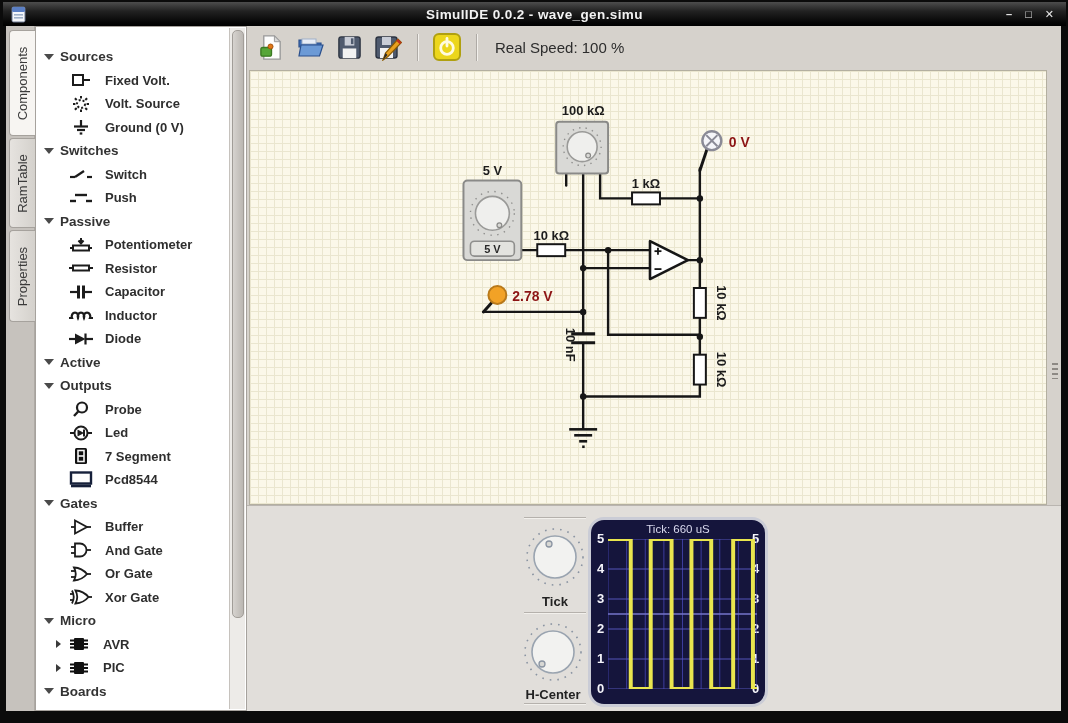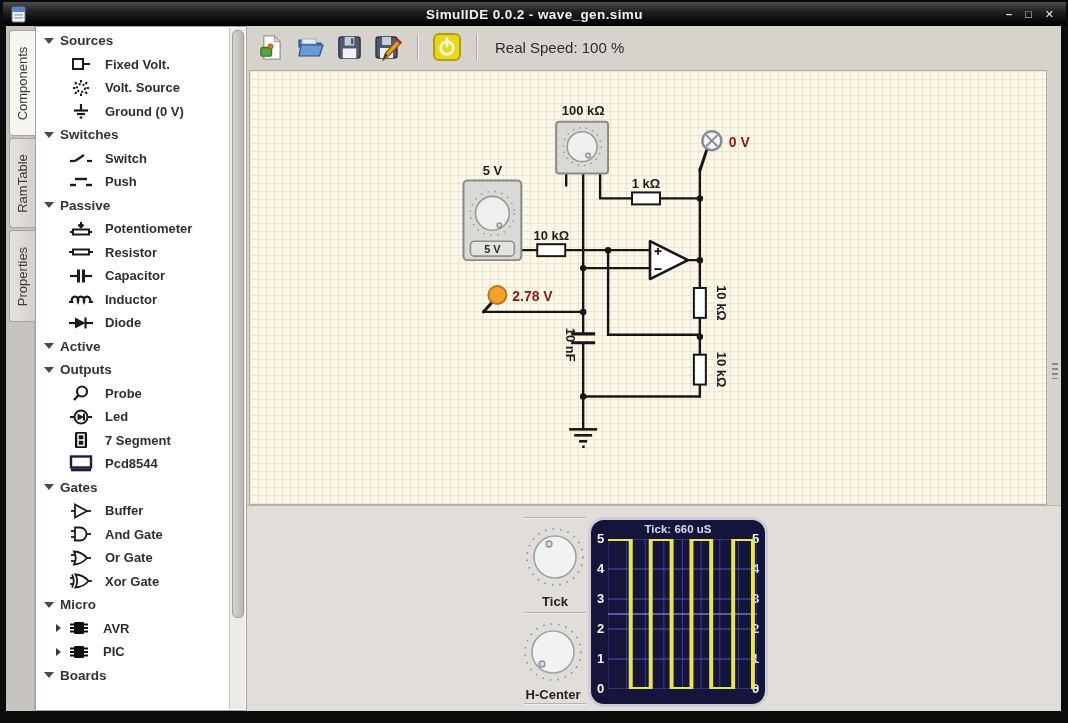--- a/index.html
+++ b/index.html
@@ -26,21 +26,21 @@
     border:1px solid #a6a29d;border-right:none;border-radius:4px 0 0 4px;
     background:linear-gradient(90deg,#e6e3df,#d4d1cc);}
   .vtab.active{background:#f7f5f2;border-right:1px solid #f7f5f2;}
   .vtab span{transform:rotate(-90deg);white-space:nowrap;font-size:13px;color:#3b3b3b;font-weight:400;}
   .vtab-components{top:4px;height:104px;}
   .vtab-ramtable{top:112px;height:88px;}
   .vtab-properties{top:204px;height:90px;}
 
   
   .tree{width:212px;flex:0 0 auto;background:#ffffff;border:1px solid #a6a29d;
-    position:relative;overflow:hidden;padding-top:2px;box-sizing:border-box;}
+    position:relative;overflow:hidden;padding-top:18px;box-sizing:border-box;}
   .trow{height:23.5px;display:flex;align-items:center;padding-right:18px;box-sizing:border-box;}
   .trow.cat{padding-left:8px;}
   .caret{width:0;height:0;border-left:5px solid transparent;border-right:5px solid transparent;
     border-top:6px solid #4a4a4a;margin-right:6px;flex:0 0 auto;}
   .cat-label{font-size:13.5px;font-weight:700;color:#333;}
   .trow.item{padding-left:30px;}
   .expander{width:0;height:0;border-top:4px solid transparent;border-bottom:4px solid transparent;
     border-left:5px solid #3a3a3a;margin-right:3px;flex:0 0 auto;}
   .ticon{width:30px;height:18px;display:flex;align-items:center;justify-content:center;flex:0 0 auto;}
   .item-label{font-size:13px;font-weight:700;color:#2e2e2e;margin-left:9px;white-space:nowrap;}
@@ -75,21 +75,21 @@
 
   
   .bottom-panel{height:206px;flex:0 0 auto;position:relative;background:#e1deda;border-top:1px solid #b9b5b0;box-sizing:border-box;}
   .kline{position:absolute;height:1px;background:#b5b1ac;box-shadow:0 1px 0 #f2f0ec;width:62px;left:277px;}
   .knob{position:absolute;width:64px;height:64px;}
   .knob-label{position:absolute;font-size:13px;font-weight:700;color:#222;text-align:center;width:90px;}
 
   .scope{position:absolute;left:341px;top:11px;width:180px;height:190px;box-sizing:border-box;
     background:#15153c;border:3px solid #caccd6;border-radius:16px;}
   .scope-title{position:absolute;left:0;right:0;top:3px;text-align:center;
-    color:#d9d9ee;font-size:11.5px;font-weight:700;}
+    color:#d9d9ee;font-size:11.5px;font-weight:400;}
   .scope-plot{position:absolute;left:17px;top:19px;width:149px;height:150px;}
   .scope-ylabels{position:absolute;top:0;bottom:0;width:15px;}
   .scope-ylabels.left{left:2px;} .scope-ylabels.right{right:2px;}
   .scope-ylabels span{position:absolute;width:15px;text-align:center;
     color:#f4f4fa;font-size:13px;font-weight:700;}
 </style>
 </head>
 <body>
 
 <div class="window">

